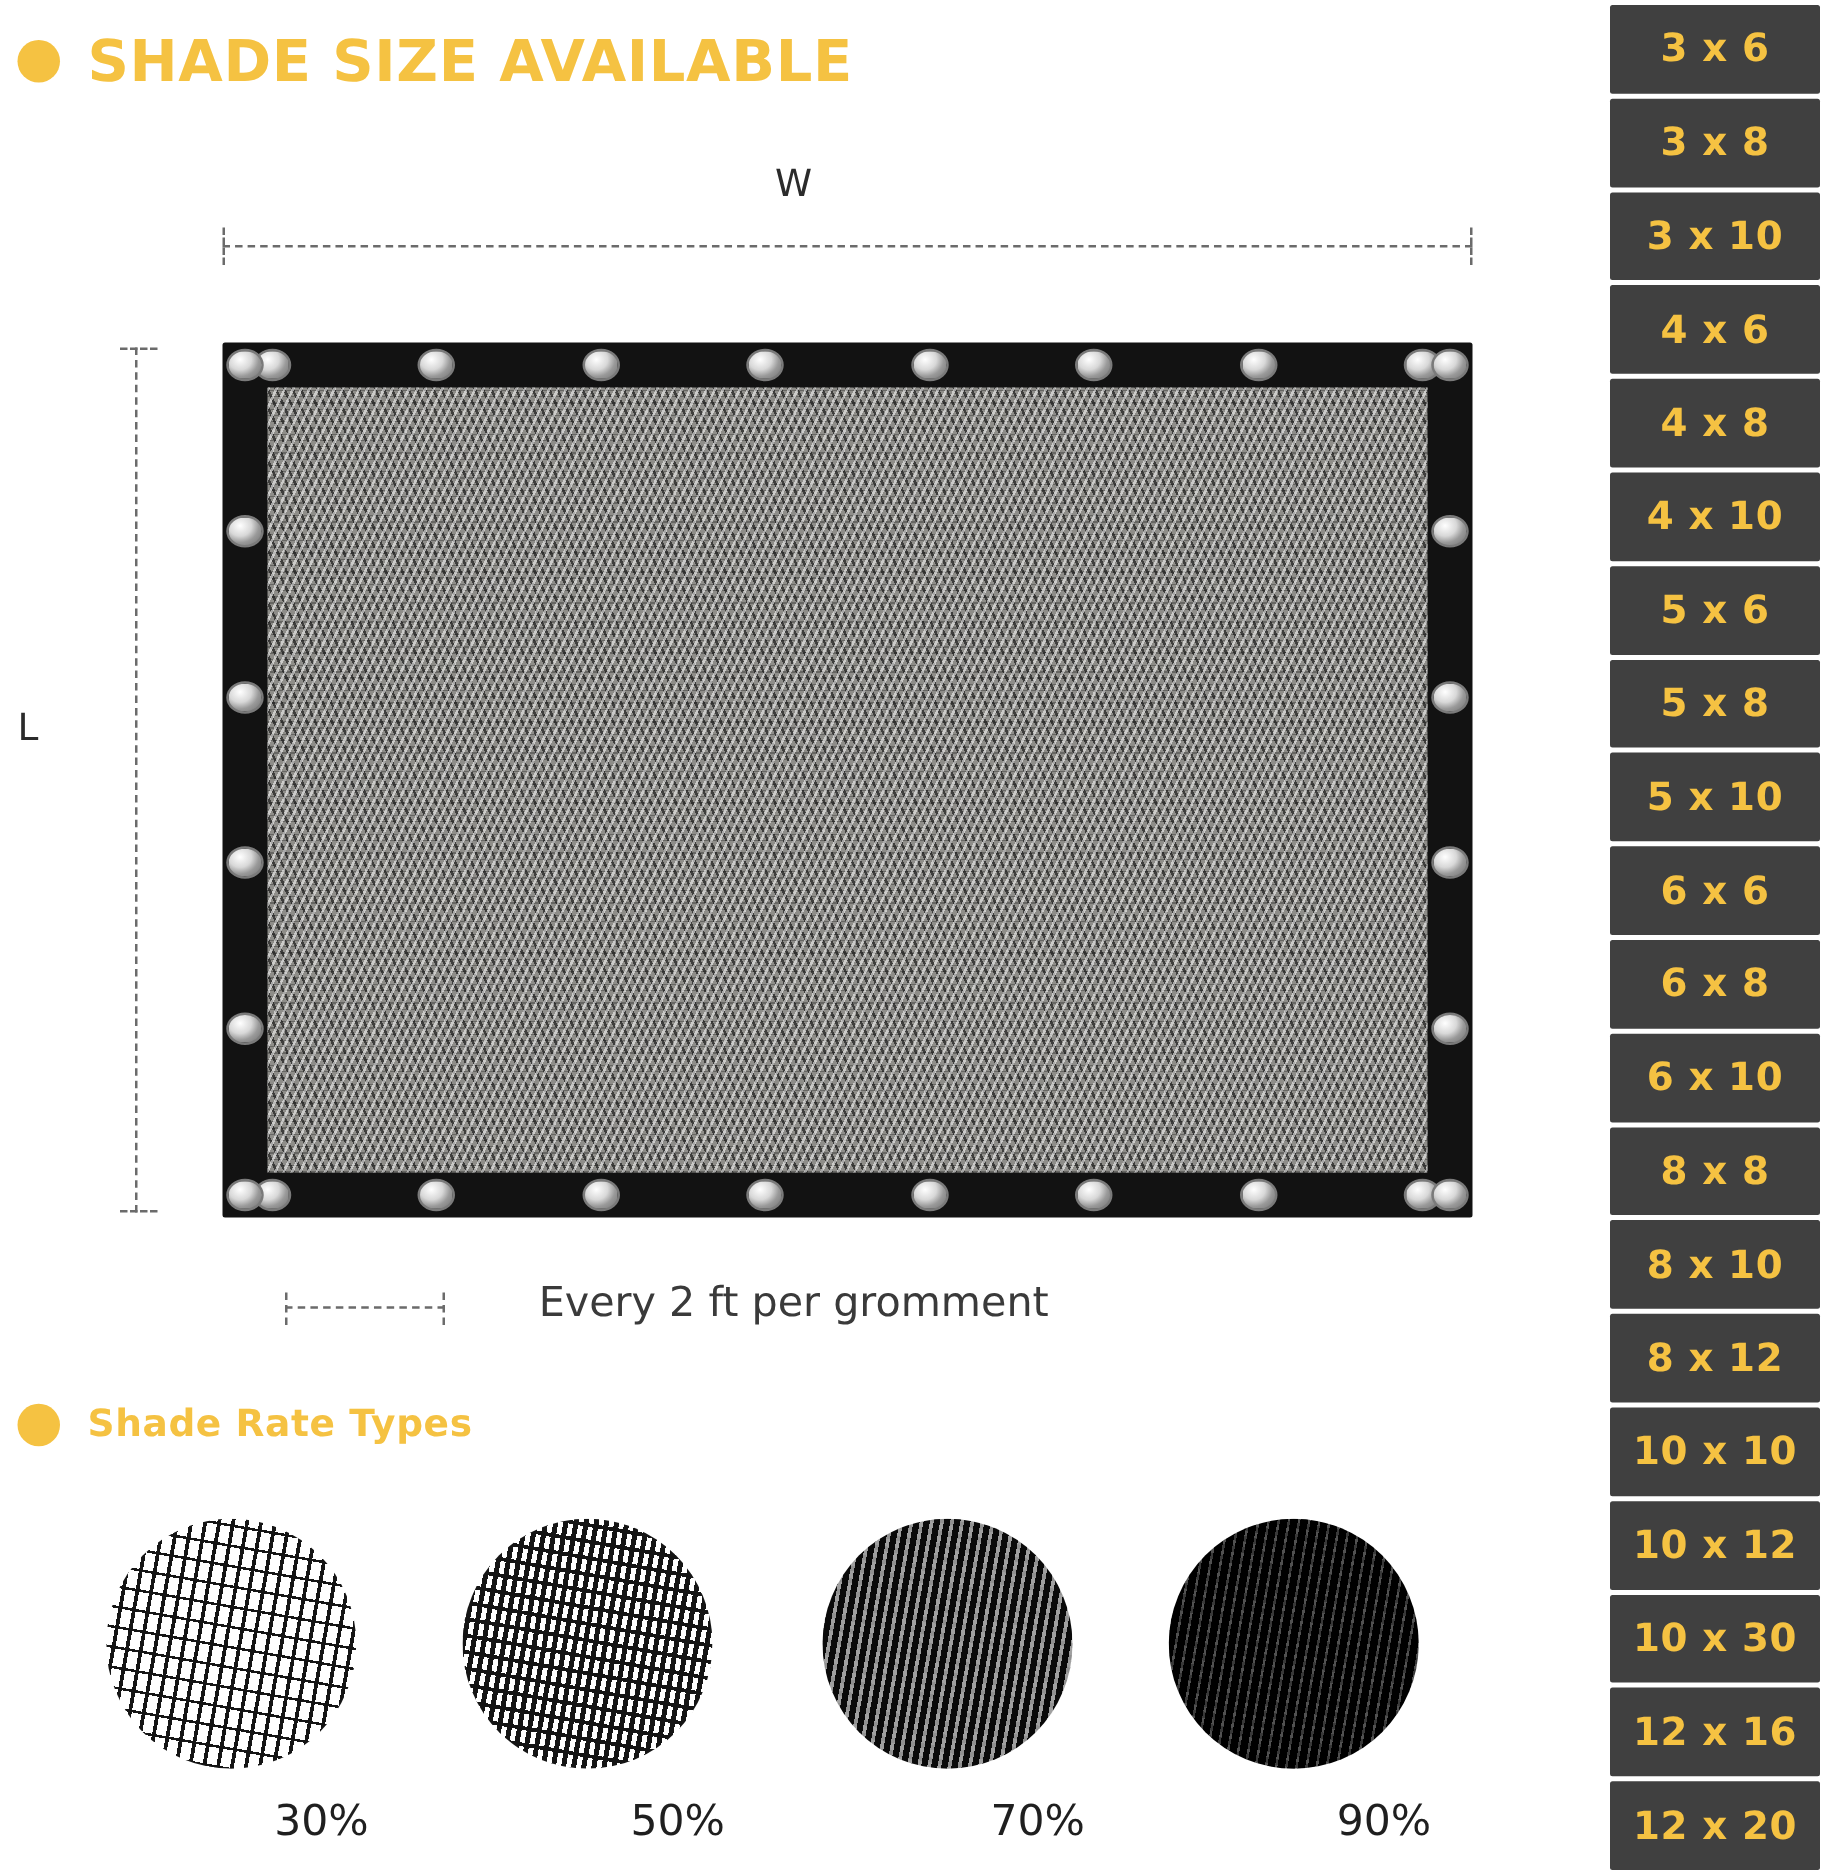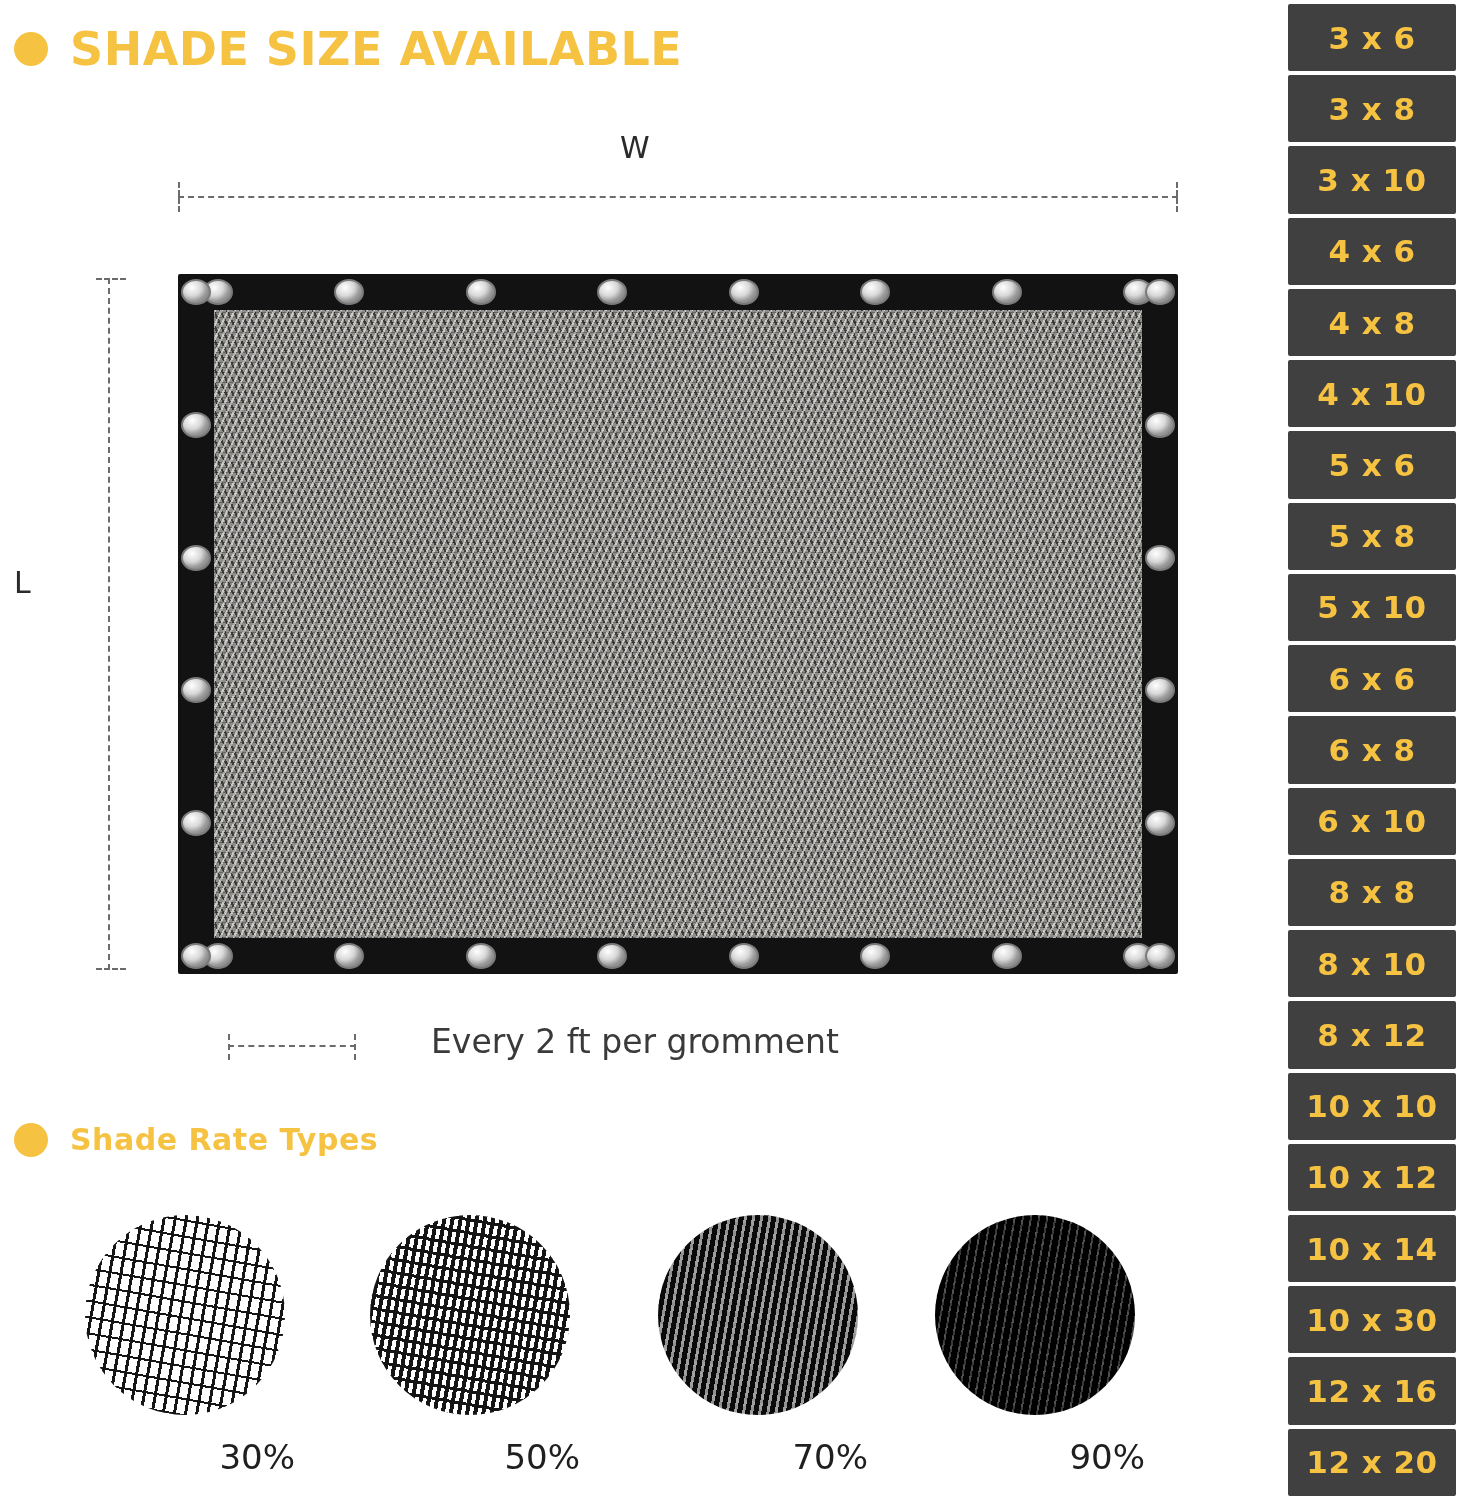--- a/index.html
+++ b/index.html
@@ -322,19 +322,18 @@
       <div class="size-chip">5 x 8</div>
       <div class="size-chip">5 x 10</div>
       <div class="size-chip">6 x 6</div>
       <div class="size-chip">6 x 8</div>
       <div class="size-chip">6 x 10</div>
       <div class="size-chip">8 x 8</div>
       <div class="size-chip">8 x 10</div>
       <div class="size-chip">8 x 12</div>
       <div class="size-chip">10 x 10</div>
       <div class="size-chip">10 x 12</div>
-      <div class="size-chip">10 x 14</div>
       <div class="size-chip">10 x 30</div>
       <div class="size-chip">12 x 16</div>
       <div class="size-chip">12 x 20</div>
     </div>
 
 </div>
 
 </body></html>

